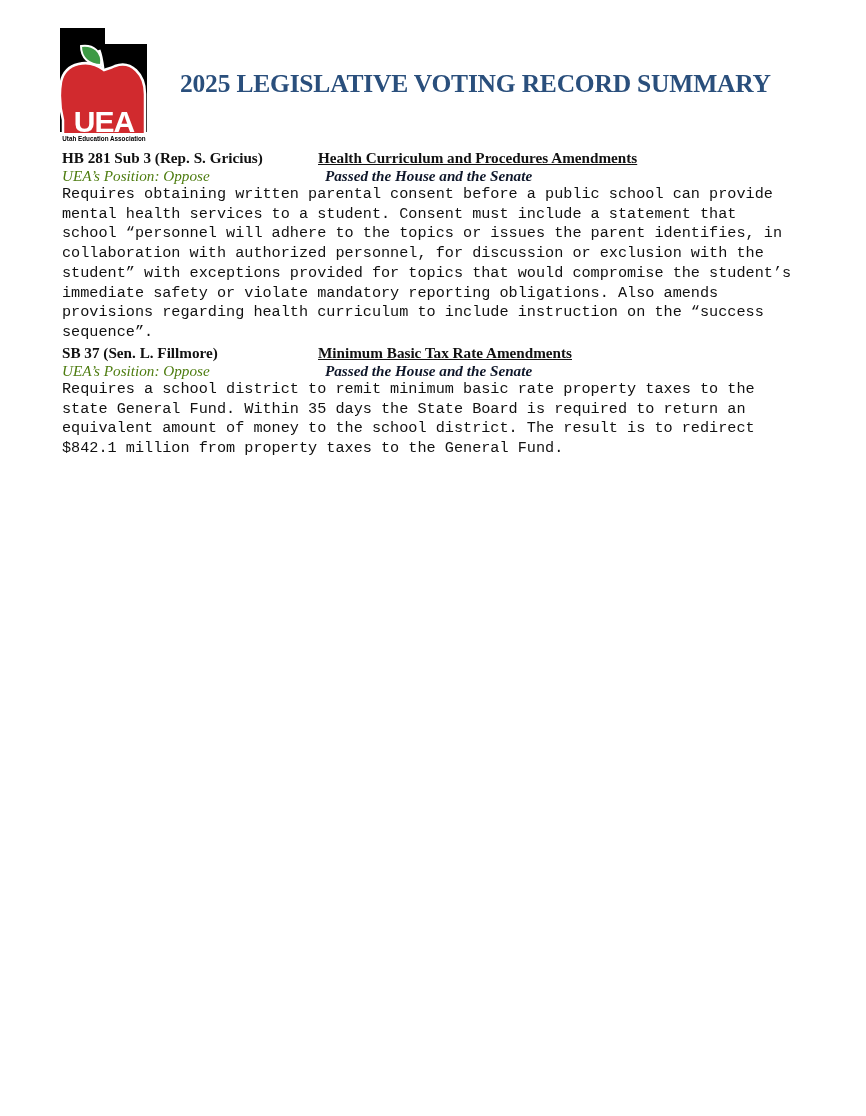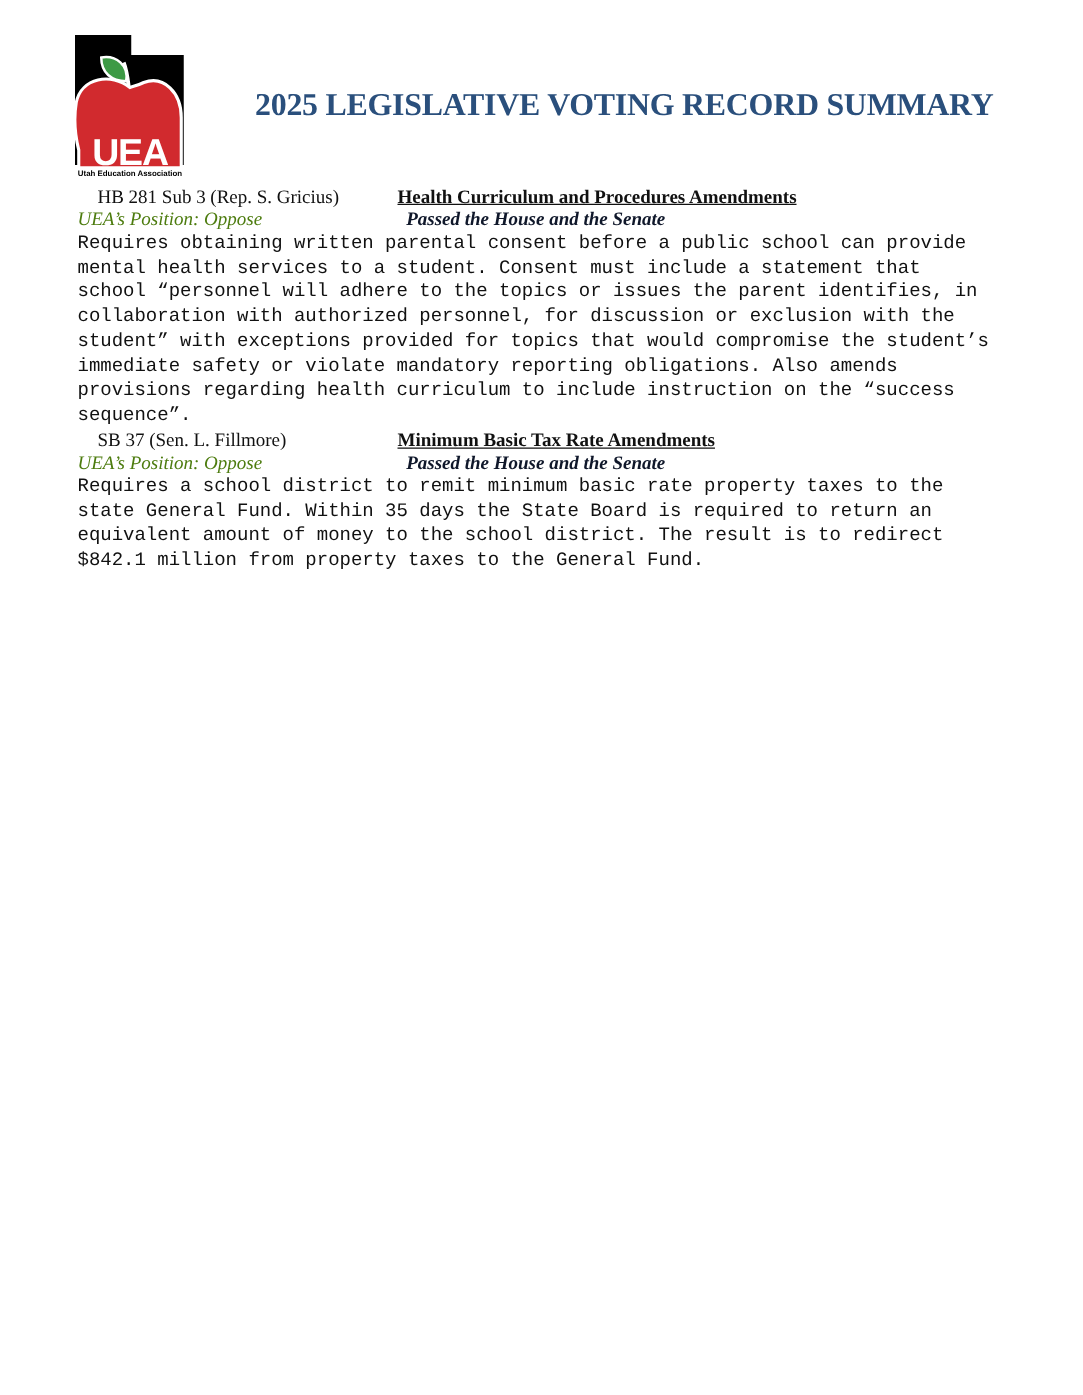--- a/index.html
+++ b/index.html
@@ -1,21 +1,21 @@
 <!DOCTYPE html>
 <html><head>
 <meta charset="utf-8">
 <style>
   html, body { margin: 0; padding: 0; background: #ffffff; }
   body { width: 866px; height: 1116px; position: relative; overflow: hidden; font-family: "Liberation Serif", serif; color: #111; }
   .logo { position: absolute; left: 59px; top: 28px; width: 90px; height: 114px; }
-  .title { position: absolute; left: 180px; top: 52px; font-family: "Liberation Serif", serif; font-weight: bold; font-size: 25.5px; color: #2a4f7c; letter-spacing: -0.2px; white-space: nowrap; margin-left: 24px; }
+  .title { position: absolute; left: 180px; top: 52px; font-family: "Liberation Serif", serif; font-weight: bold; font-size: 25.5px; color: #2a4f7c; letter-spacing: -0.2px; white-space: nowrap; }
   .bill { position: absolute; left: 62px; width: 735px; font-size: 15.2px; line-height: 19.5px; }
   .bill-row { position: relative; height: 18px; white-space: nowrap; }
-  .bill-id { position: absolute; left: 16px; font-weight: normal; text-align: center; }
+  .bill-id { position: absolute; left: 0; font-weight: bold; text-align: center; }
   .bill-name { position: absolute; left: 256px; font-weight: bold; text-decoration: underline; }
   .position { position: absolute; left: 0; font-style: italic; color: #4d7c0f; }
   .status { position: absolute; left: 263px; font-style: italic; font-weight: bold; color: #0f172a; }
   .desc { margin: 0; padding-top: 1px; font-size: 15.2px; line-height: 19.7px; font-family: Liberation Mono, monospace; }
 </style>
 </head>
 <body>
 
 <div class="logo">
   <svg width="90" height="114" viewBox="0 0 90 114">

